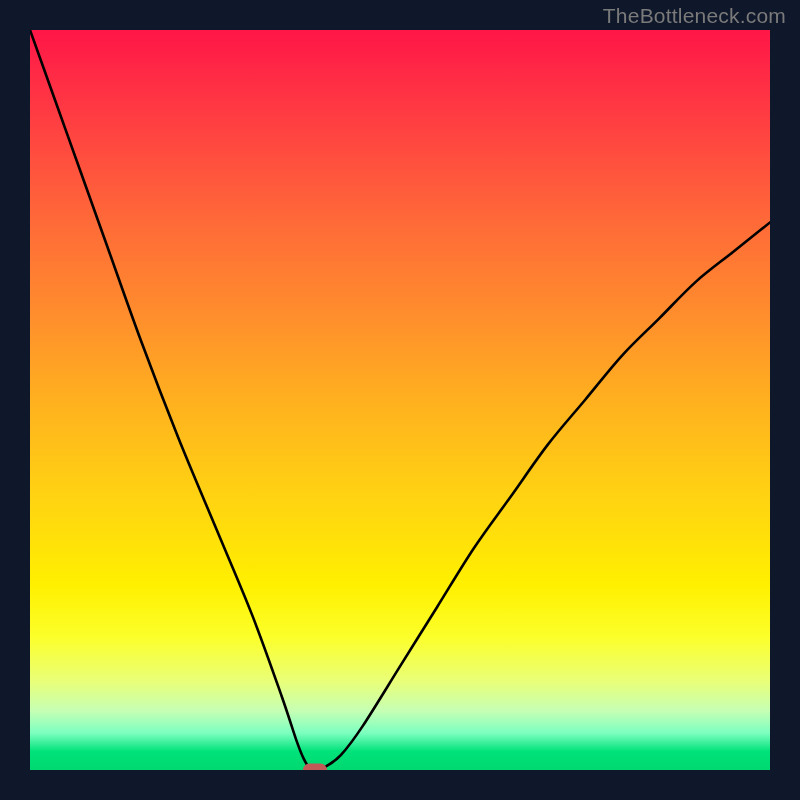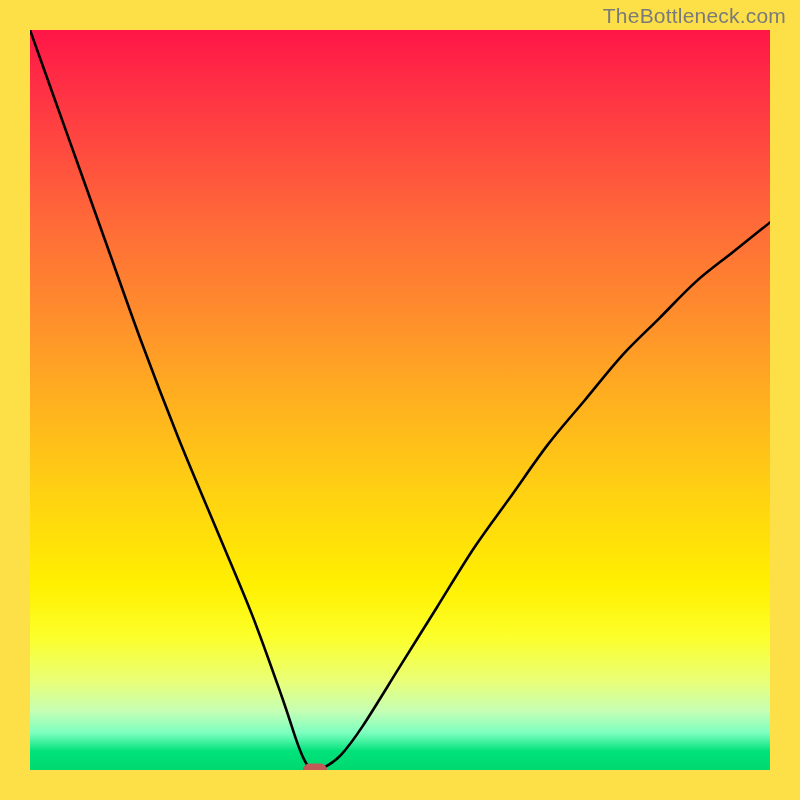--- a/index.html
+++ b/index.html
@@ -8,21 +8,21 @@
     width: 800px;
     height: 800px;
     overflow: hidden;
     background: #000;
     font-family: Arial, Helvetica, sans-serif;
   }
   .frame {
     position: relative;
     width: 800px;
     height: 800px;
-    background: #fde047;
+    background: #0f172a;
   }
   .watermark {
     position: absolute;
     top: 4px;
     right: 14px;
     color: #7a7a7a;
     font-size: 21px;
     font-weight: 500;
     letter-spacing: 0.2px;
   }

